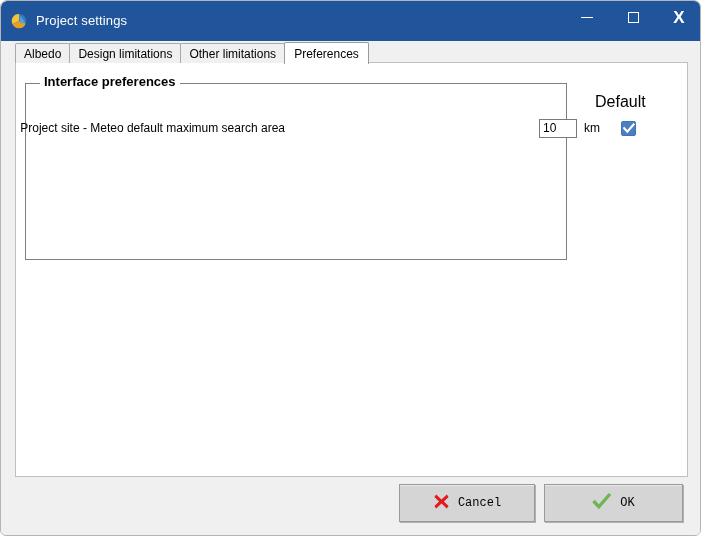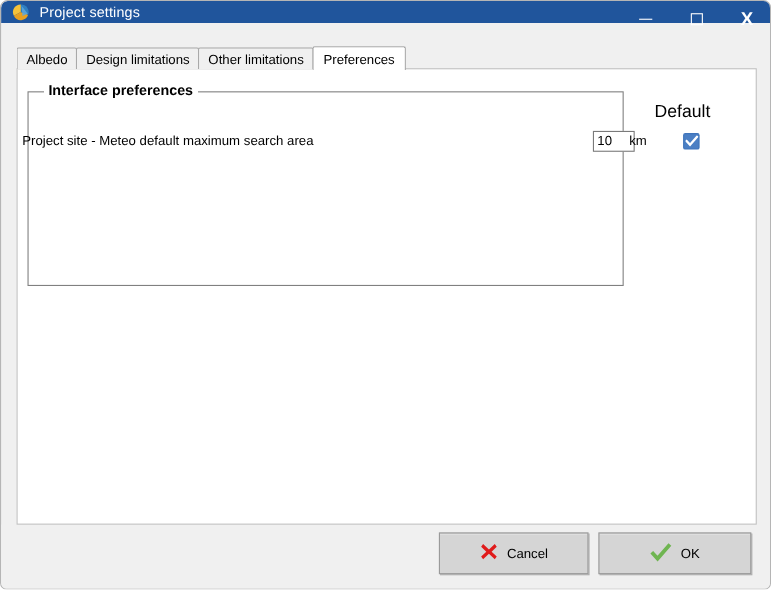--- a/index.html
+++ b/index.html
@@ -23,21 +23,21 @@
     border: 1px solid #b5b5b5;
     border-radius: 7px 7px 6px 6px;
     overflow: hidden;
   }
 
   
   .titlebar {
     position: absolute;
     top: 0; left: 0;
     width: 701px;
-    height: 20px;
+    height: 40px;
     background: #20559c;
     border-radius: 6px 6px 0 0;
     display: flex;
     align-items: center;
   }
   .title-icon {
     width: 16px;
     height: 16px;
     margin-left: 10px;
     margin-right: 9px;
@@ -199,21 +199,21 @@
     border: 1px solid #7a7a7a;
     background: #ffffff;
     font-family: Liberation Sans, sans-serif;
     font-size: 12px;
     color: #000000;
     padding: 0 3px;
     outline: none;
   }
   .setting-unit {
     position: absolute;
-    left: 546px;
+    left: 558px;
     font-size: 12px;
     color: #000000;
     white-space: nowrap;
   }
   .checkbox {
     position: absolute;
     left: 595px;
     width: 15px;
     height: 15px;
     box-sizing: border-box;
@@ -242,20 +242,21 @@
     box-sizing: border-box;
     background: #d5d5d5;
     border: 1px solid #9a9a9a;
     box-shadow: inset 0 1px 0 #e8e8e8, 1px 1px 0 #b0b0b0;
     display: flex;
     align-items: center;
     justify-content: center;
     font-size: 12px;
     color: #000000;
     gap: 8px;
+    font-family: Liberation Mono, monospace;
   }
   .btn-cancel { left: 398px; width: 136px; }
   .btn-ok { left: 543px; width: 139px; }
   .btn-icon { display: block; flex: none; }
   .btn-label { line-height: 1; }
 </style>
 </head>
 <body>
 
 <div class="window">

